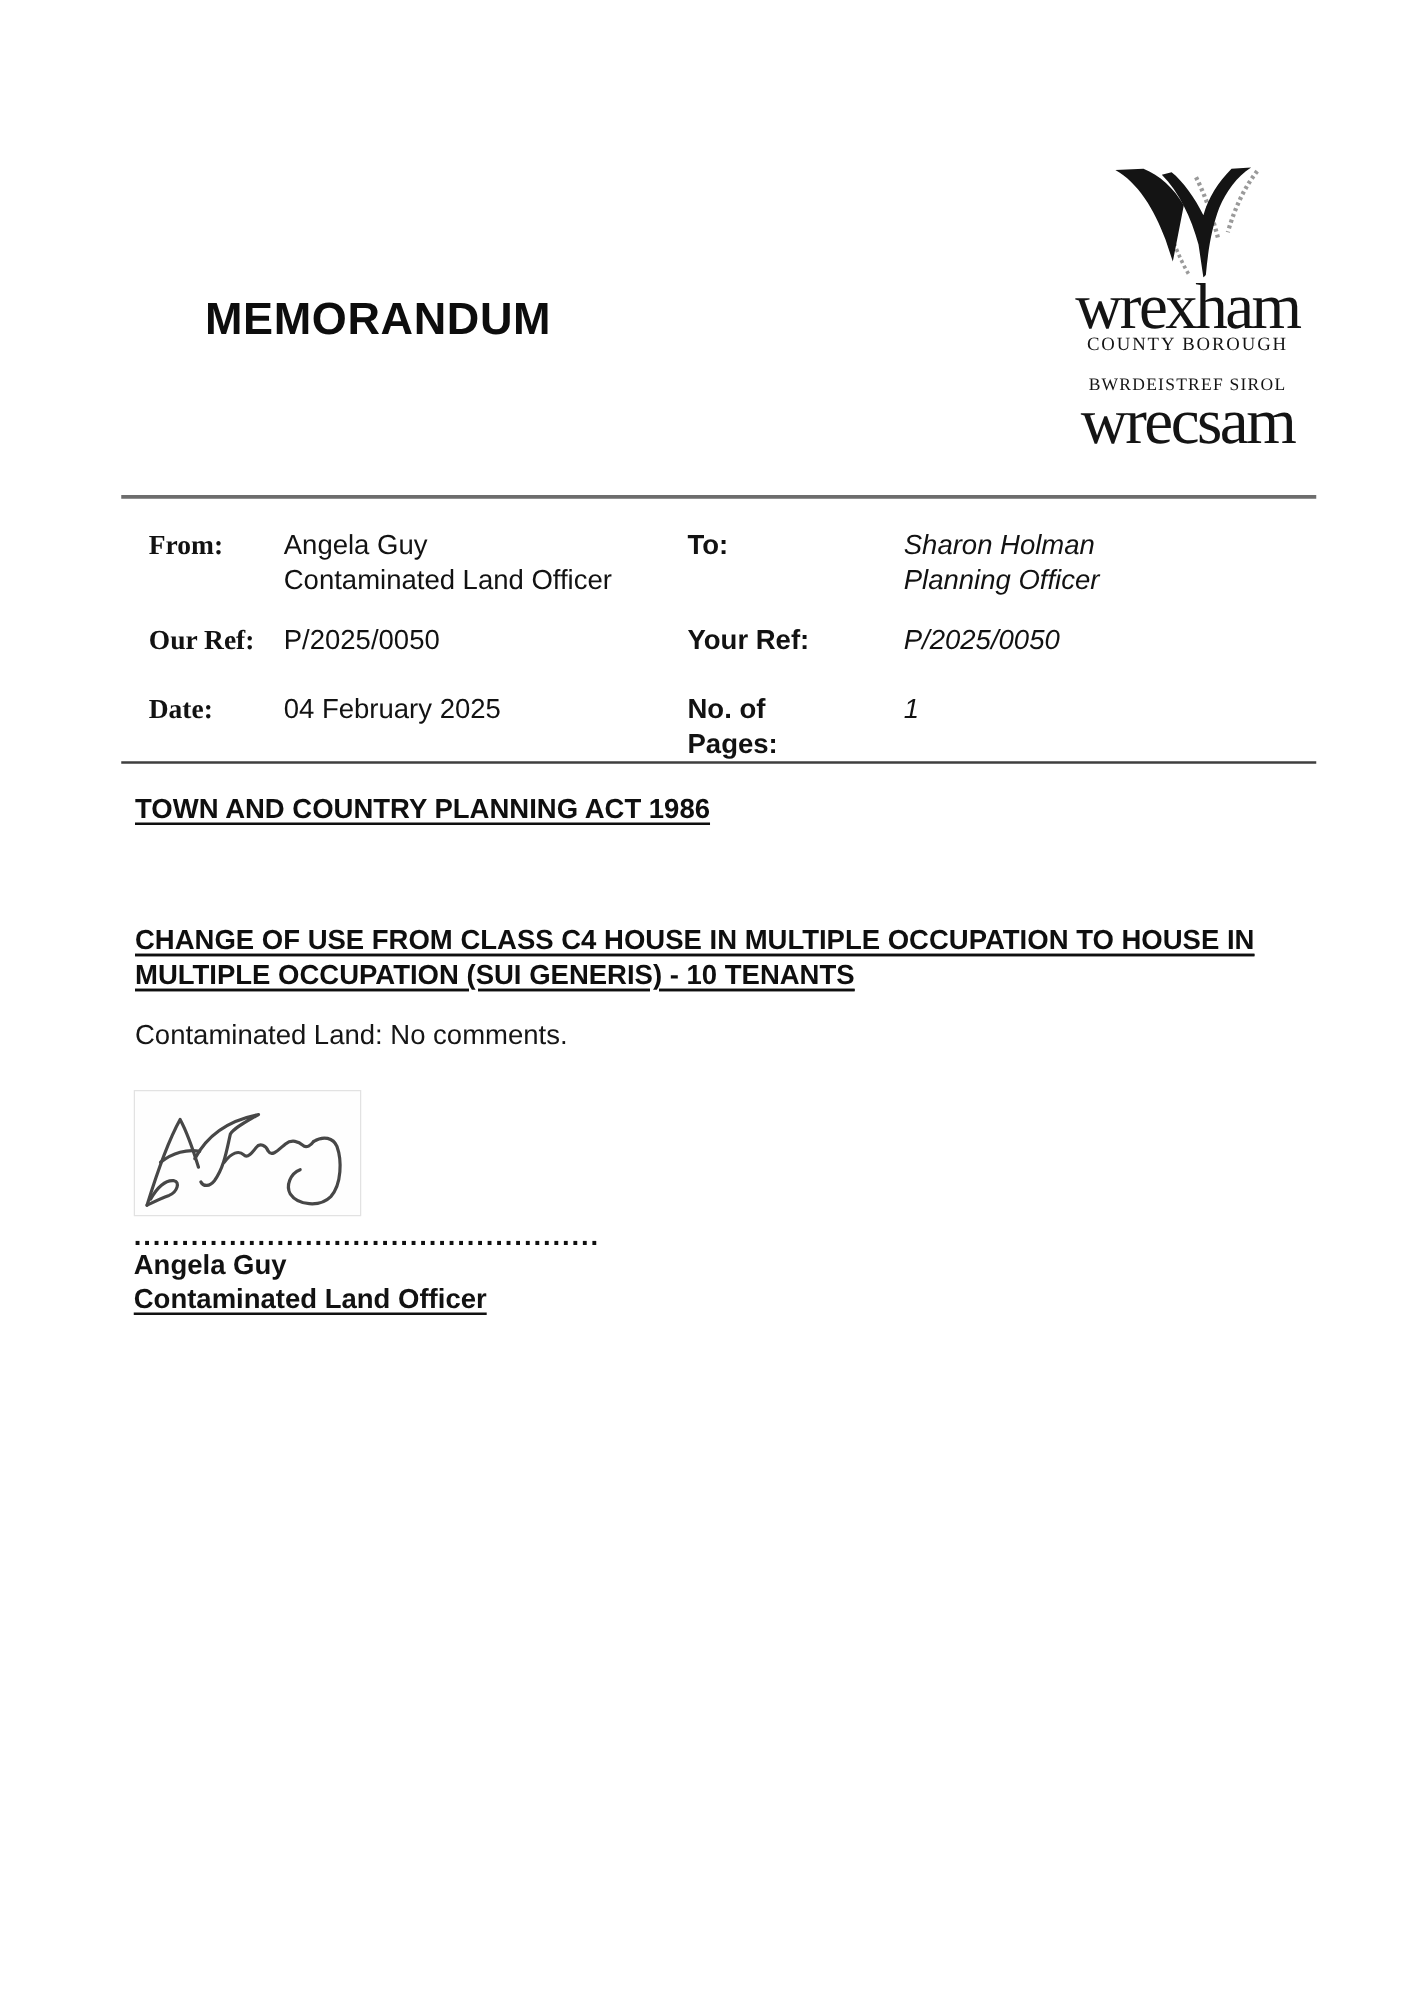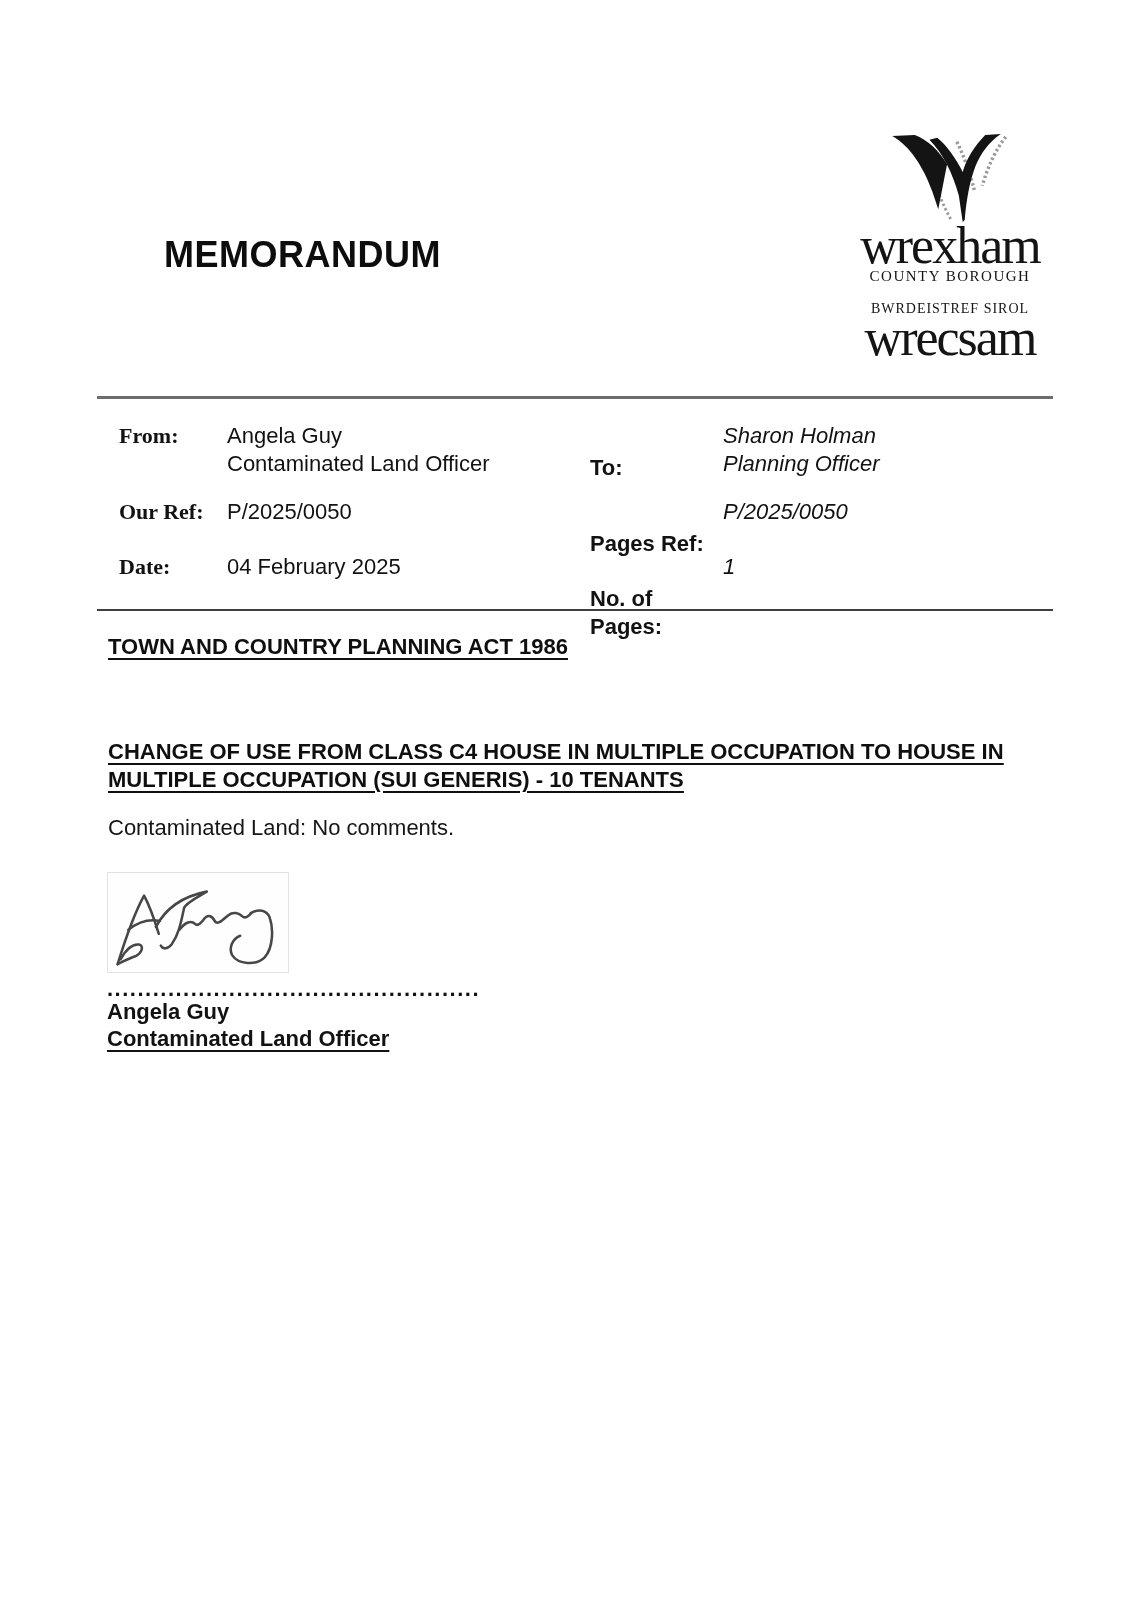--- a/index.html
+++ b/index.html
@@ -36,21 +36,21 @@
   .logo .name-cy { font-size: 52px; line-height: 42px; letter-spacing: -2px; }
 
   
   .rule-top { left: 97px; top: 396px; width: 956px; height: 3px; background: #6d6d6d; }
   .rule-mid { left: 97px; top: 609px; width: 956px; height: 2px; background: #3f3f3f; }
 
   
   .info-label { font-size: 22px; font-weight: bold; line-height: 28px; white-space: pre-line; }
   .info-value { font-size: 22px; line-height: 28px; white-space: pre-line; }
   .lx1 { left: 119px; font-family: Liberation Serif, serif; } .vx1 { left: 227px; }
-  .lx2 { left: 590px; margin-top: 32px; } .vx2 { left: 723px; font-style: italic; }
+  .lx2 { left: 550px; } .vx2 { left: 723px; font-style: italic; }
   .ry1 { top: 422px; } .ry2 { top: 498px; } .ry3 { top: 553px; }
   .wrapcol { width: 110px; }
 
   
   .heading {
     left: 108px; width: 940px;
     font-size: 22px; font-weight: bold; line-height: 28px;
     text-decoration: underline;
     text-decoration-thickness: 2px;
     text-underline-offset: 4px;
@@ -108,21 +108,21 @@
 
   <div class="abs info-label lx1 ry1">From:</div>
   <div class="abs info-value vx1 ry1">Angela Guy
 Contaminated Land Officer</div>
   <div class="abs info-label lx2 ry1">To:</div>
   <div class="abs info-value vx2 ry1">Sharon Holman
 Planning Officer</div>
 
   <div class="abs info-label lx1 ry2">Our Ref:</div>
   <div class="abs info-value vx1 ry2">P/2025/0050</div>
-  <div class="abs info-label lx2 ry2">Pages Ref:</div>
+  <div class="abs info-label lx2 ry2">Your Ref:</div>
   <div class="abs info-value vx2 ry2">P/2025/0050</div>
 
   <div class="abs info-label lx1 ry3">Date:</div>
   <div class="abs info-value vx1 ry3">04 February 2025</div>
   <div class="abs info-label lx2 ry3 wrapcol">No. of Pages:</div>
   <div class="abs info-value vx2 ry3">1</div>
 
   <div class="abs heading h1">TOWN AND COUNTRY PLANNING ACT 1986</div>
   <div class="abs heading h3">
     <div>CHANGE OF USE FROM CLASS C4 HOUSE IN MULTIPLE OCCUPATION TO HOUSE IN</div>

